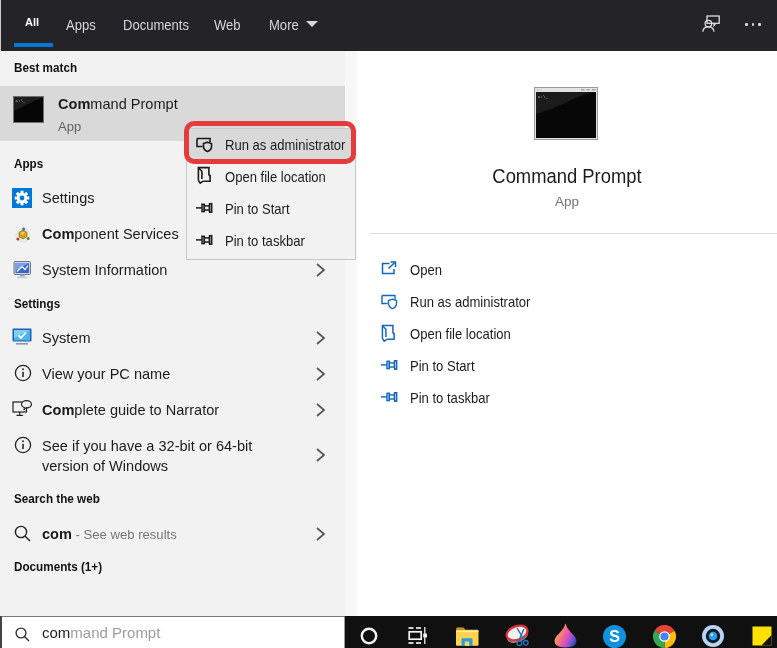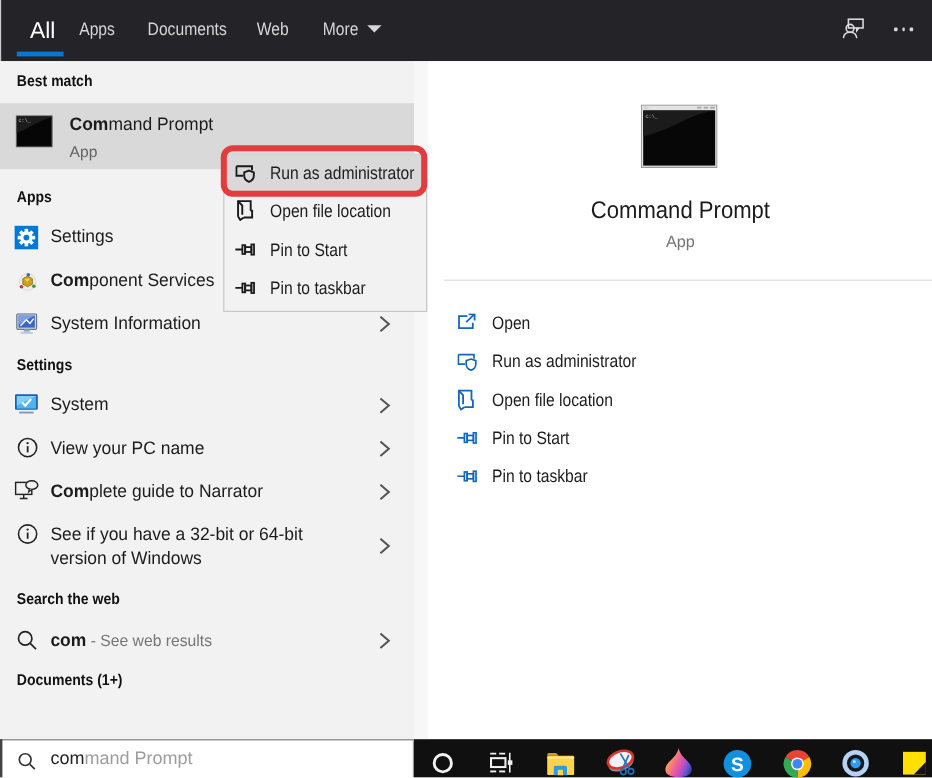--- a/index.html
+++ b/index.html
@@ -11,21 +11,21 @@
   .gray{color:#767676;}
   .t87{transform:scaleX(0.87);transform-origin:0 50%;}
   .t90{transform:scaleX(0.90);transform-origin:0 50%;}
   .t97{transform:scaleX(0.97);transform-origin:0 50%;}
 </style>
 </head>
 <body>
 
 <div class="abs" style="left:0;top:0;width:777px;height:51px;background:#242327;"></div>
 <div class="abs" style="left:0;top:0;width:1px;height:51px;background:#c8c8c8;"></div>
-<div class="abs" style="left:25px;top:16px;font-size:19px;font-weight:normal;color:#ffffff;">All</div>
+<div class="abs" style="left:25px;top:16px;font-size:11px;font-weight:bold;color:#ffffff;">All</div>
 <div class="abs t87" style="left:66px;top:16px;font-size:15px;color:#d6d6d6;">Apps</div>
 <div class="abs t87" style="left:123px;top:16px;font-size:15px;color:#d6d6d6;">Documents</div>
 <div class="abs t87" style="left:214px;top:16px;font-size:15px;color:#d6d6d6;">Web</div>
 <div class="abs t87" style="left:269px;top:16px;font-size:15px;color:#d6d6d6;">More</div>
 <svg class="abs" style="left:305px;top:20px;" width="14" height="8" viewBox="0 0 14 8">
   <path d="M1 1 L13 1 L7 7 Z" fill="#d6d6d6"></path>
 </svg>
 <div class="abs" style="left:14px;top:43px;width:39px;height:4px;background:#0078d7;"></div>
 
 <svg class="abs" style="left:702px;top:14px;" width="20" height="20" viewBox="0 0 20 20">

